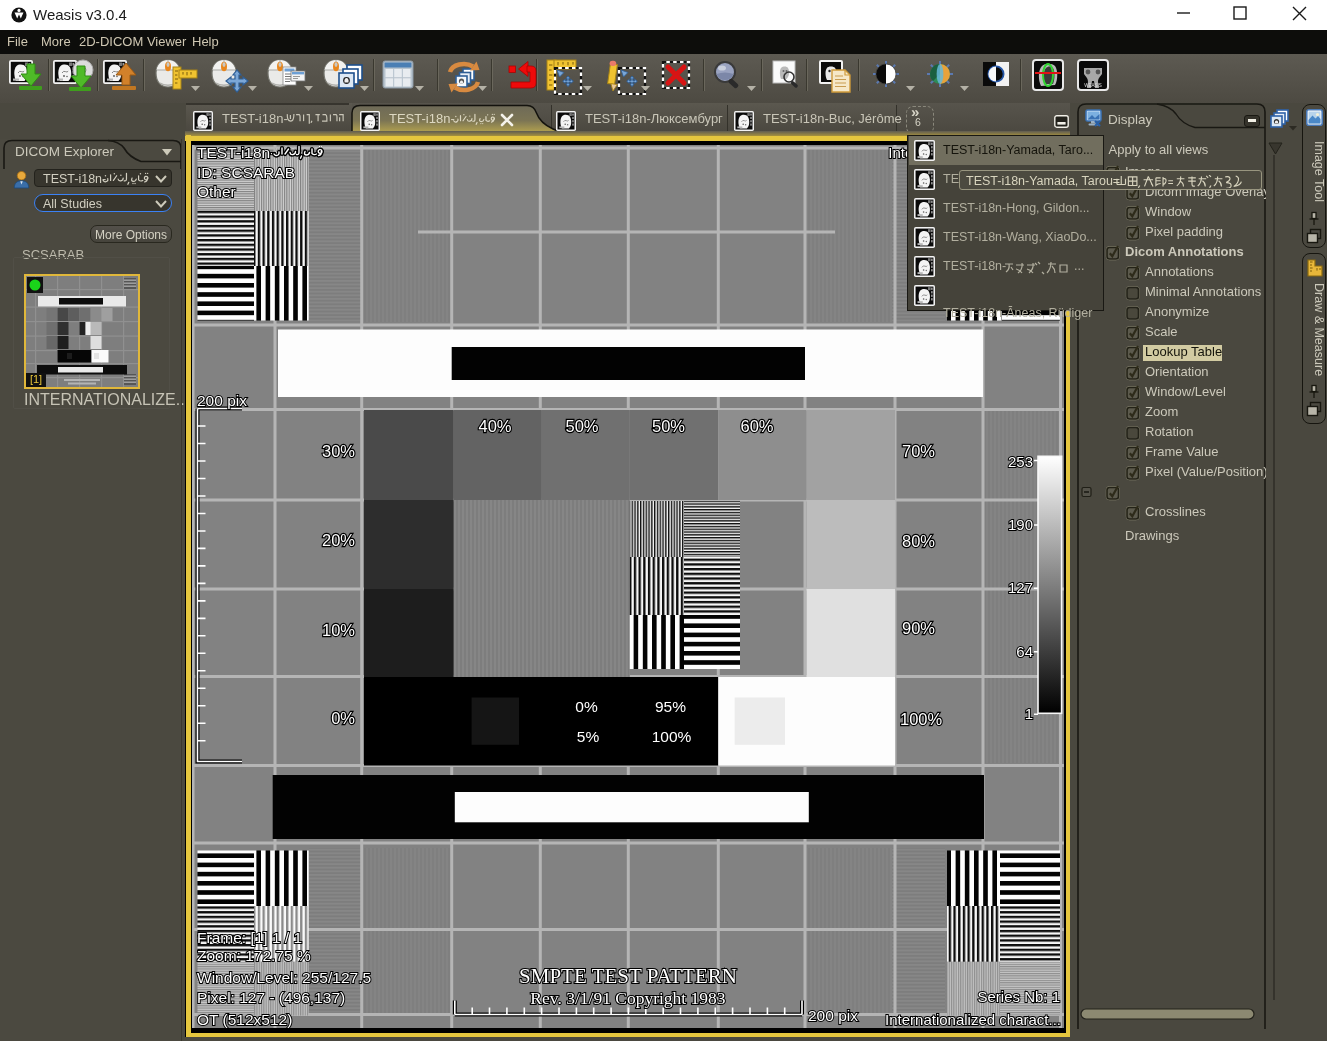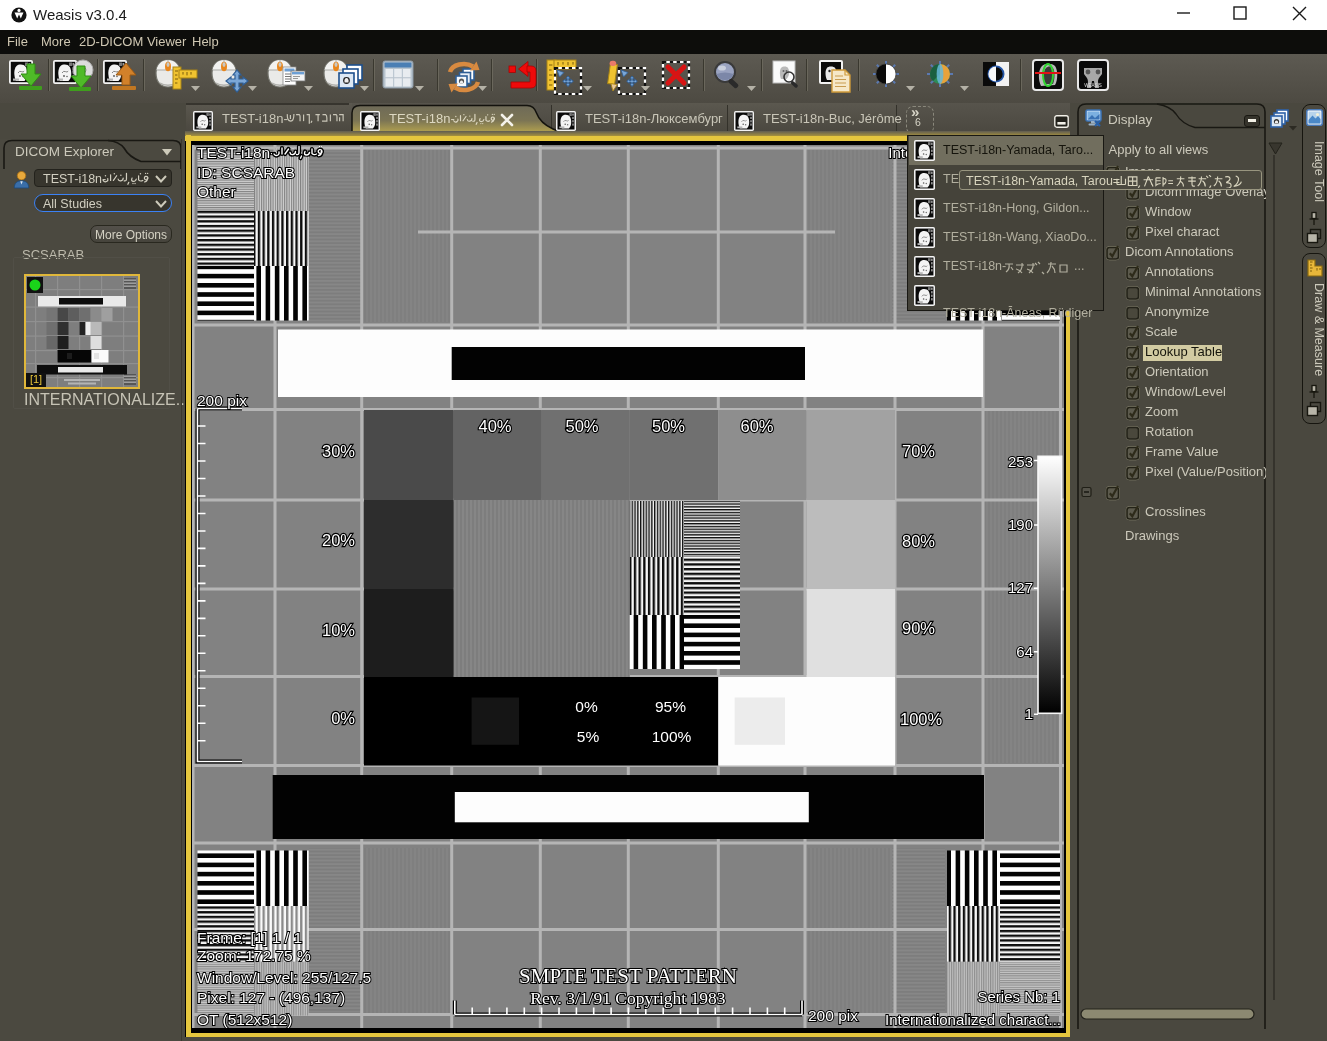--- a/index.html
+++ b/index.html
@@ -856,22 +856,22 @@
         <path d="M10 12 l5 5 M15 12 l-5 5" stroke="#2860a8" stroke-width="2.2"></path>
       </svg>
  <div class="abs ptext" style="left:38px;top:9px;font-size:13.5px;">Display</div>
  <div class="abs" style="left:174px;top:11.5px;width:14px;height:10px;background:#35332b;border:1px solid #1a1913;border-radius:3px;">
         <div class="abs" style="left:2.5px;top:3px;width:8px;height:3px;background:#f2f0e6;"></div>
       </div>
  <div class="abs ptext" style="left:38.5px;top:39px;">Apply to all views</div>
  <div class="abs trow" style="left:55px;top:61px;">Image</div>
  <div class="abs trow" style="left:75px;top:81px;">Dicom Image Overlay</div>
  <div class="abs trow" style="left:75px;top:101px;">Window</div>
- <div class="abs trow" style="left:75px;top:121px;">Pixel charact</div>
- <div class="abs trow" style="left:55px;top:141px;">Dicom Annotations</div>
+ <div class="abs trow" style="left:75px;top:121px;">Pixel padding</div>
+ <div class="abs trow" style="left:55px;top:141px;font-weight:bold;">Dicom Annotations</div>
  <div class="abs trow" style="left:75px;top:161px;">Annotations</div>
  <div class="abs trow" style="left:75px;top:181px;">Minimal Annotations</div>
  <div class="abs trow" style="left:75px;top:201px;">Anonymize</div>
  <div class="abs trow" style="left:75px;top:221px;">Scale</div>
  <div class="abs" style="left:73px;top:241.5px;width:79px;height:16px;background:#d2cba2;"></div>
  <div class="abs trow" style="left:75px;top:241px;color:#15150c;">Lookup Table</div>
  <div class="abs trow" style="left:75px;top:261px;">Orientation</div>
  <div class="abs trow" style="left:75px;top:281px;">Window/Level</div>
  <div class="abs trow" style="left:75px;top:301px;">Zoom</div>
  <div class="abs trow" style="left:75px;top:321px;">Rotation</div>

